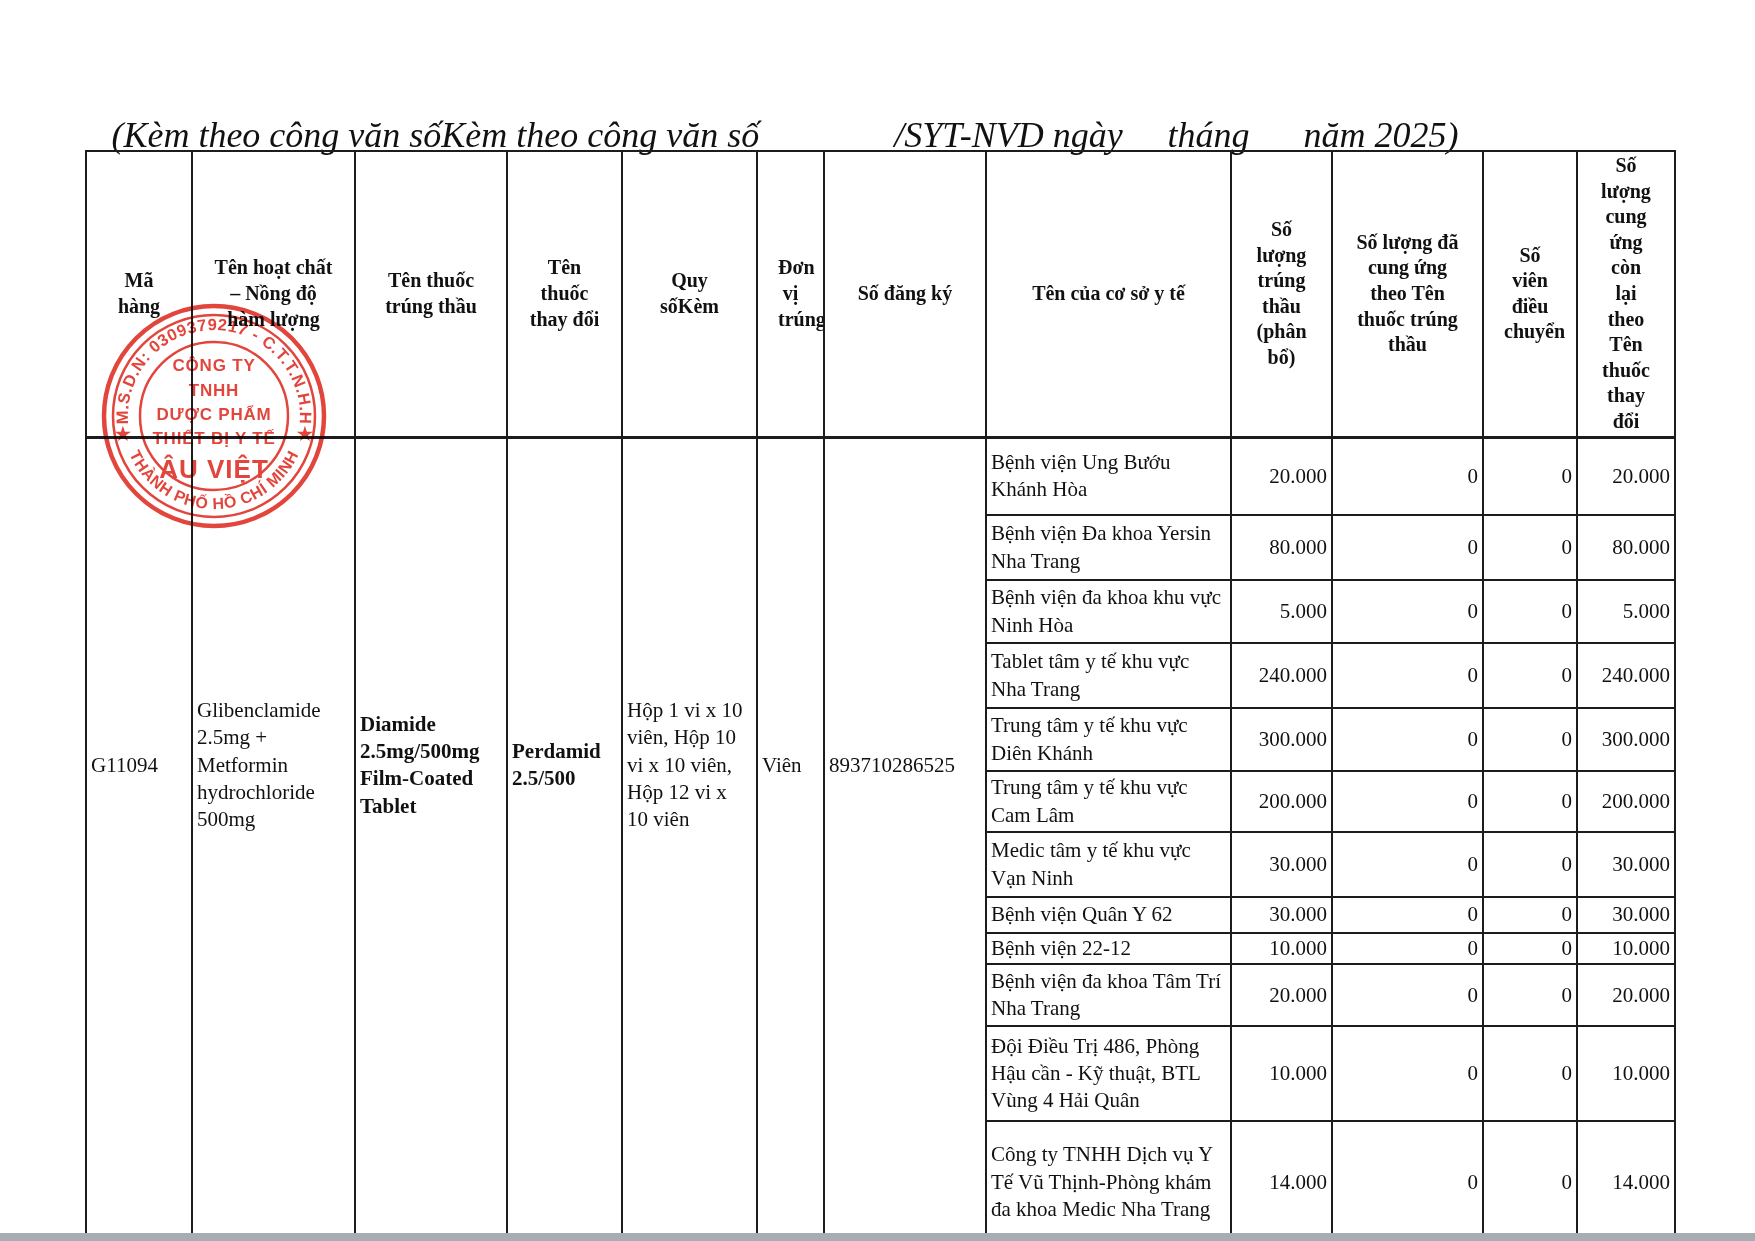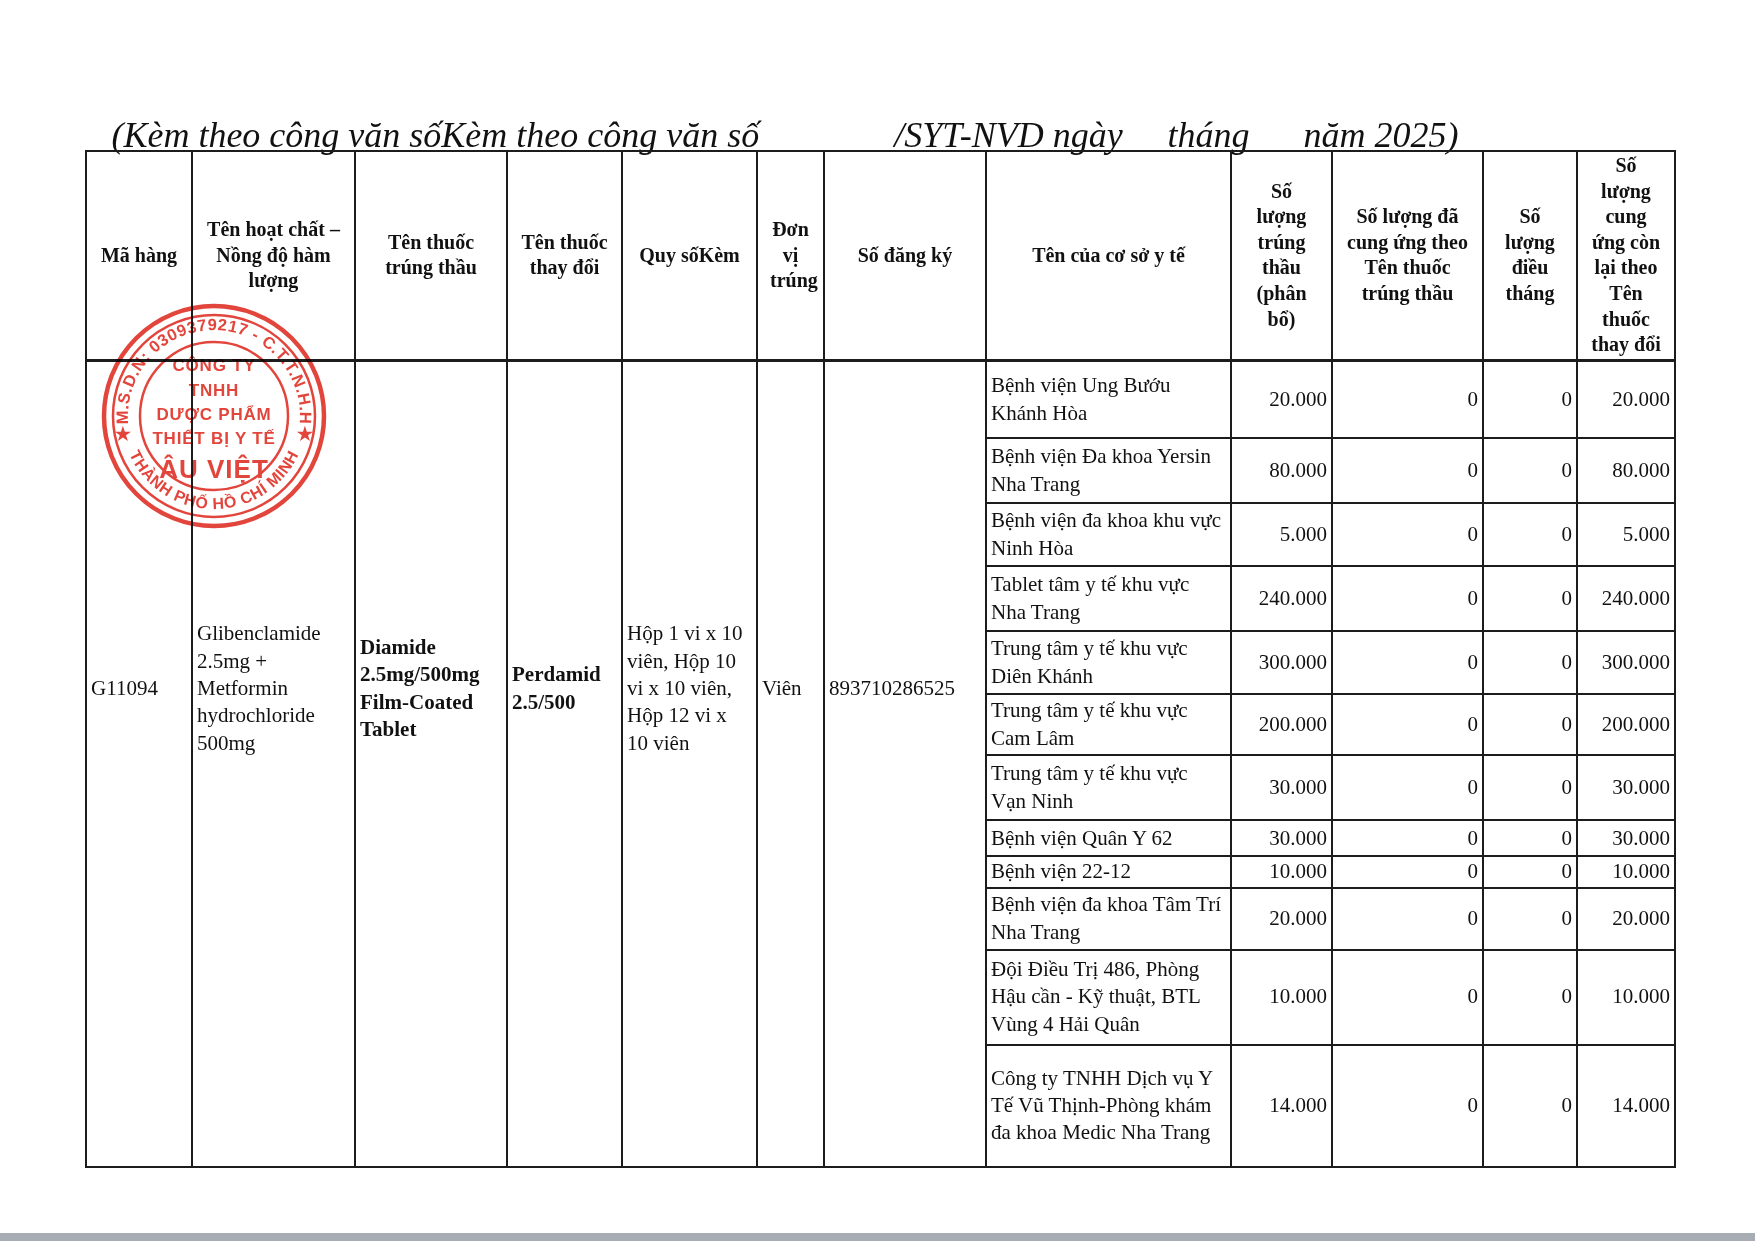--- a/index.html
+++ b/index.html
@@ -27,21 +27,21 @@
     border-collapse:collapse;table-layout:fixed;
   }
   table.main th, table.main td{
     border:2px solid #1c1c1c;overflow:hidden;
     font-size:21px;line-height:1.3;padding:1px 4px;
     vertical-align:middle;
   }
   table.main thead tr{height:157px;}
   table.main th{
     font-weight:bold;text-align:center;font-size:20px;line-height:1.28;
-    border-bottom-width:3px;padding:1px 12px;
+    border-bottom-width:3px;padding:1px 20px;
   }
   td.c-left{text-align:left;padding-left:9px;padding-right:6px;}
   td.c-center{text-align:left;}
   td.c-num{text-align:right;padding-right:11px;margin-top:26px;}
   td.c-bold{font-weight:bold;}
   td.merged .lift{transform:translateY(-75px);}
 
   
   .stamp{
     position:absolute;left:94px;top:296px;width:240px;height:240px;
@@ -91,21 +91,21 @@
         <th>Mã hàng</th>
         <th>Tên hoạt chất – Nồng độ hàm lượng</th>
         <th>Tên thuốc trúng thầu</th>
         <th>Tên thuốc thay đổi</th>
         <th>Quy sốKèm</th>
         <th>Đơn vị trúng</th>
         <th>Số đăng ký</th>
         <th>Tên của cơ sở y tế</th>
         <th>Số lượng trúng thầu (phân bổ)</th>
         <th>Số lượng đã cung ứng theo Tên thuốc trúng thầu</th>
-        <th>Số lượng điều tháng</th>
+        <th>Số viên điều chuyển</th>
         <th>Số lượng cung ứng còn lại theo Tên thuốc thay đổi</th>
       </tr>
     </thead>
     <tbody>
         <tr style="height: 78px;">
           <td rowspan="12" class="merged c-center">
             <div class="lift">G11094</div>
           </td>
           <td rowspan="12" class="merged c-left">
             <div class="lift">Glibenclamide 2.5mg + Metformin hydrochloride 500mg</div>
@@ -160,21 +160,21 @@
           <td class="c-num">300.000</td>
         </tr>
         <tr style="height: 61px;">
           <td class="c-left">Trung tâm y tế khu vực Cam Lâm</td>
           <td class="c-num">200.000</td>
           <td class="c-num">0</td>
           <td class="c-num">0</td>
           <td class="c-num">200.000</td>
         </tr>
         <tr style="height: 65px;">
-          <td class="c-left">Trung tâm y tế khu vực Vạn Ninh</td>
+          <td class="c-left">Medic tâm y tế khu vực Vạn Ninh</td>
           <td class="c-num">30.000</td>
           <td class="c-num">0</td>
           <td class="c-num">0</td>
           <td class="c-num">30.000</td>
         </tr>
         <tr style="height: 36px;">
           <td class="c-left">Bệnh viện Quân Y 62</td>
           <td class="c-num">30.000</td>
           <td class="c-num">0</td>
           <td class="c-num">0</td>

